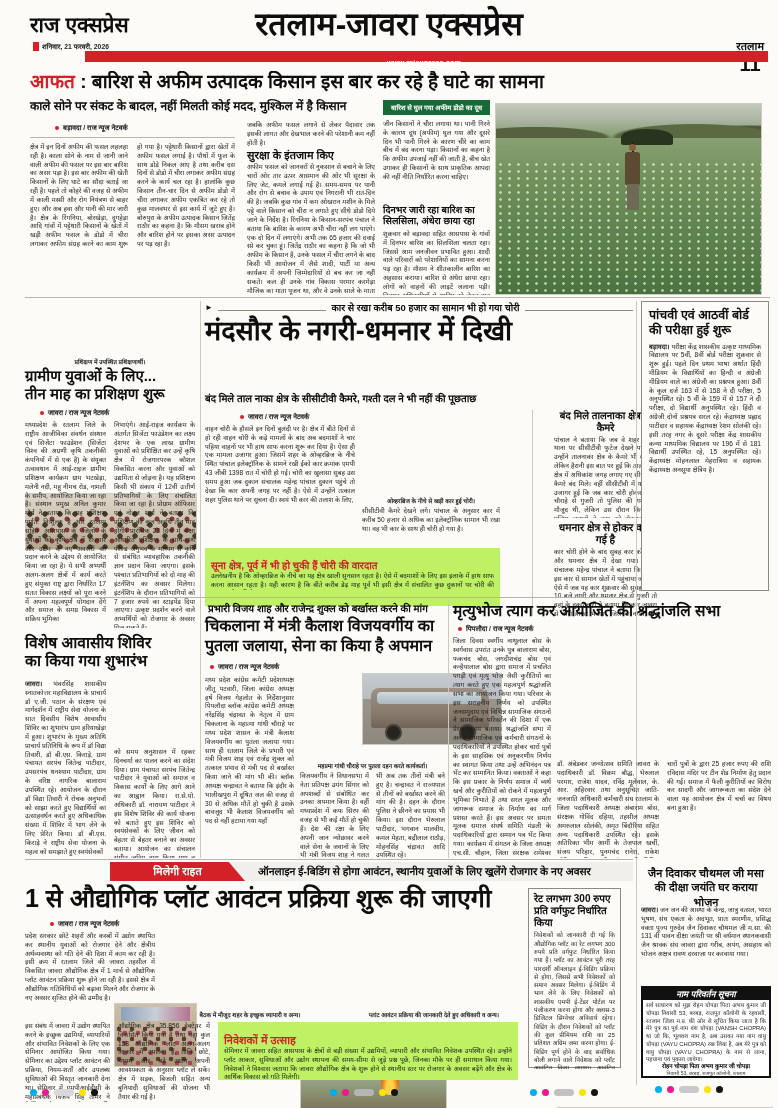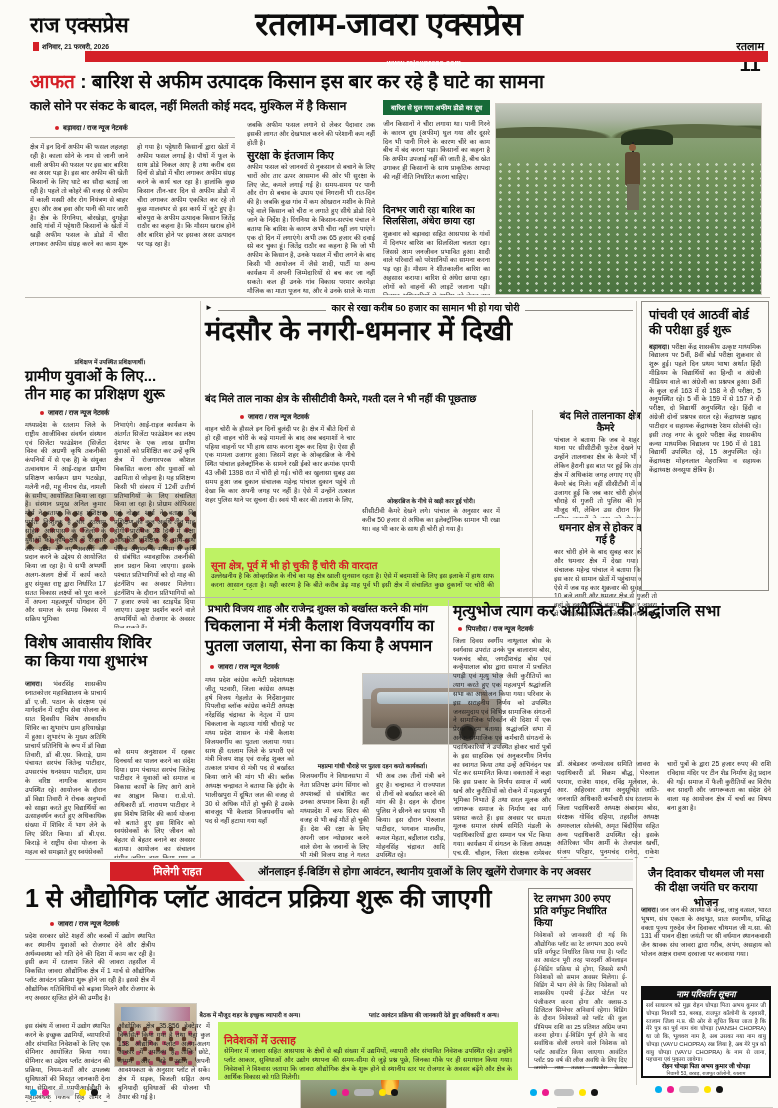--- a/index.html
+++ b/index.html
@@ -224,21 +224,21 @@
   <div class="abs cap" style="left:345px;top:1011px;width:178px;">प्लांट आवंटन प्रक्रिया की जानकारी देते हुए अधिकारी व अन्य।</div>
 
   <p class="abs bt" style="left:25px;top:1022px;width:85px;height:80px;">इस संबंध में जावरा में उद्योग स्थापित करने के इच्छुक उद्यमियों, व्यापारियों और संभावित निवेशकों के लिए एक सेमिनार आयोजित किया गया। सेमिनार का उद्देश्य प्लॉट आवंटन की प्रक्रिया, नियम-शर्तों और उपलब्ध सुविधाओं की विस्तृत जानकारी देना था। सेमिनार में एमपीआईडीसी के महाप्रबंधक विजय सिंह तोमर ने प्रेजेंटेशन के माध्यम से बताया कि जावरा</p>
   <p class="abs bt" style="left:118px;top:1022px;width:92px;height:80px;">औद्योगिक क्षेत्र 35.856 हेक्टेयर में विकसित किया गया है तथा यहां कुल 158 औद्योगिक प्लॉट अलग-अलग आकार में उपलब्ध हैं, ताकि छोटे, मध्यम और बड़े उद्योग अपनी आवश्यकता के अनुसार प्लॉट ले सकें। क्षेत्र में सड़क, बिजली सहित अन्य बुनियादी सुविधाओं की योजना भी तैयार की गई है।</p>
 
   <div class="abs graybox" style="left:218px;top:1022px;width:300px;height:58px;box-sizing:border-box;">
     <div class="hd redtxt" style="font-size:11px;">निवेशकों में उत्साह</div>
     <p class="bt" style="height:38px;">सेमिनार में जावरा सहित आसपास के क्षेत्रों से बड़ी संख्या में उद्यमियों, व्यापारी और संभावित निवेशक उपस्थित रहे। उन्होंने प्लॉट आकार, सुविधाओं और उद्योग स्थापना की समय-सीमा से जुड़े प्रश्न पूछे, जिनका मौके पर ही समाधान किया गया। निवेशकों ने विश्वास जताया कि जावरा औद्योगिक क्षेत्र के शुरू होने से स्थानीय स्तर पर रोजगार के अवसर बढ़ेंगे और क्षेत्र के आर्थिक विकास को गति मिलेगी।</p>
   </div>
 
-  <div class="abs boxed" style="left:528px;top:888px;width:105px;height:180px;padding:4px 5px;box-sizing:border-box;">
+  <div class="abs boxed" style="left:528px;top:888px;width:93px;height:180px;padding:4px 5px;box-sizing:border-box;">
     <div class="hd" style="font-size:10px;">रेट लगभग 300 रुपए प्रति वर्गफुट निर्धारित किया</div>
     <p class="bt" style="height:138px;margin-top:3px;font-size:6.2px;">निवेशकों को जानकारी दी गई कि औद्योगिक प्लॉट का रेट लगभग 300 रुपये प्रति वर्गफुट निर्धारित किया गया है। प्लॉट का आवंटन पूरी तरह पारदर्शी ऑनलाइन ई-बिडिंग प्रक्रिया से होगा, जिससे सभी निवेशकों को समान अवसर मिलेगा। ई-बिडिंग में भाग लेने के लिए निवेशकों को शासकीय एमपी ई-टेंडर पोर्टल पर पंजीकरण करना होगा और क्लास-3 डिजिटल सिग्नेचर अनिवार्य रहेगा। बिडिंग के दौरान निवेशकों को प्लॉट की कुल प्रीमियम राशि का 25 प्रतिशत अग्रिम जमा करना होगा। ई-बिडिंग पूर्ण होने के बाद सर्वाधिक बोली लगाने वाले निवेशक को प्लॉट आवंटित किया जाएगा। आवंटित प्लॉट 99 वर्ष की लीज अवधि के लिए दिए जाएंगे तथा उनका उपयोग केवल औद्योगिक गतिविधियों के लिए ही किया जा सकेगा।</p>
   </div>
 
   <div class="abs dots" style="left:30px;top:1089px;">
     <i style="background:#00adee"></i>
     <i style="background:#ec1a8d"></i>
     <i class="pill" style="background:#d8d8d8"></i>
     <i style="background:#ffe400"></i>
     <i style="background:#141414"></i>

